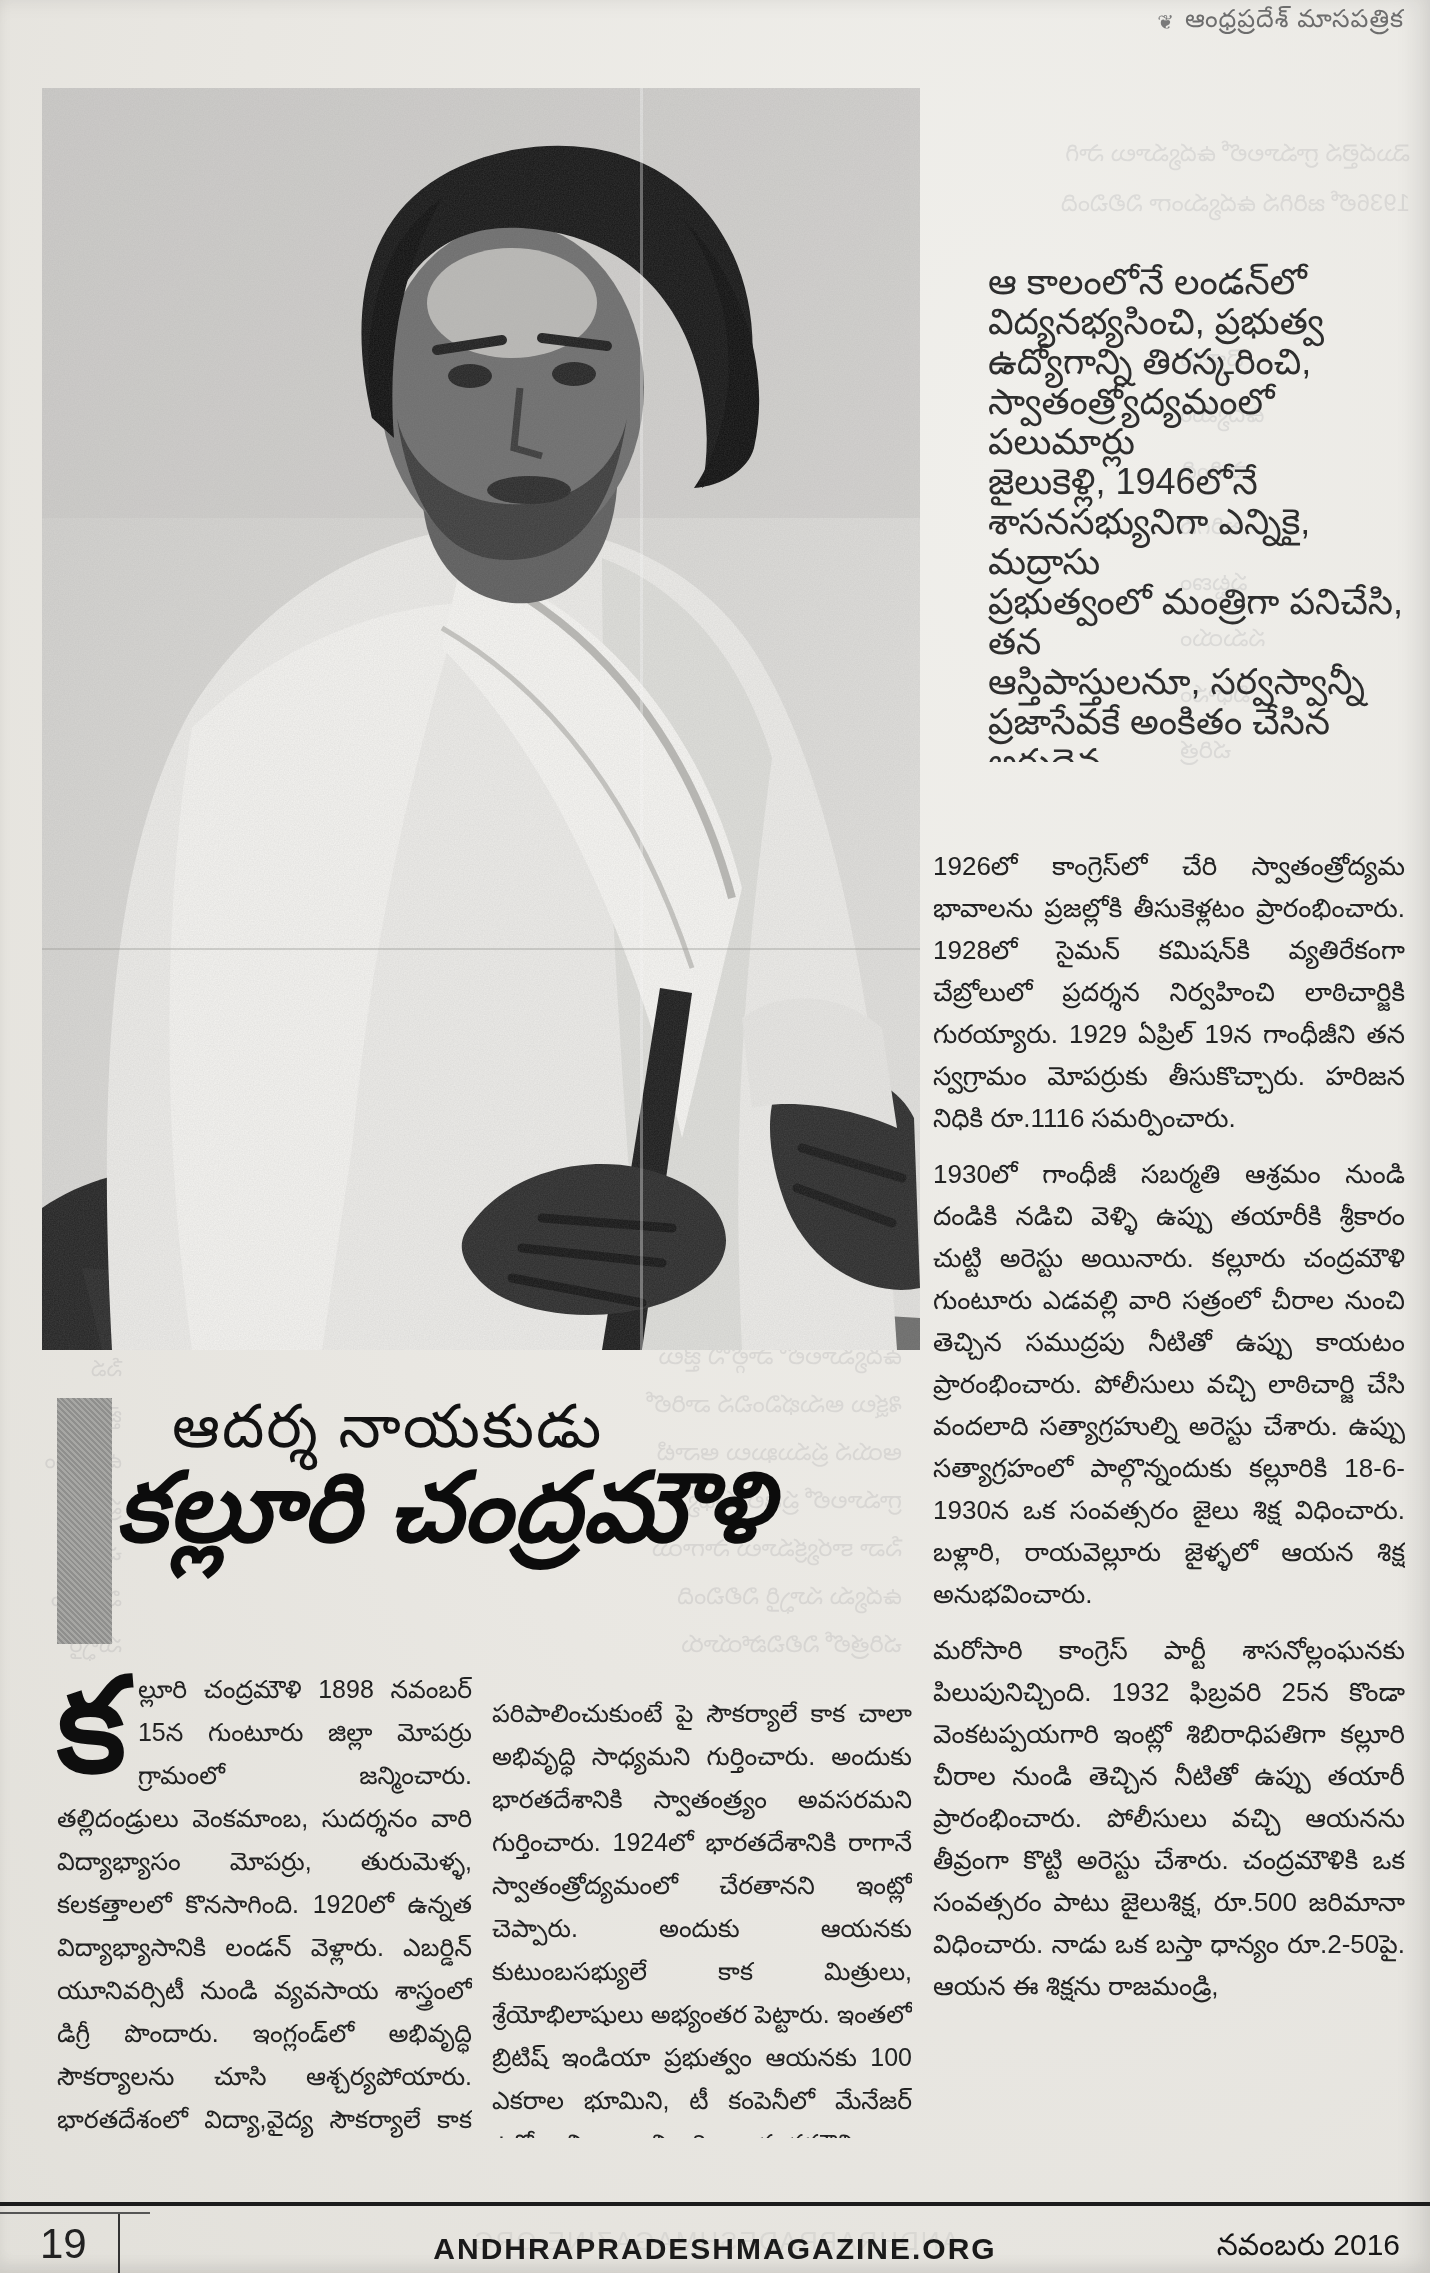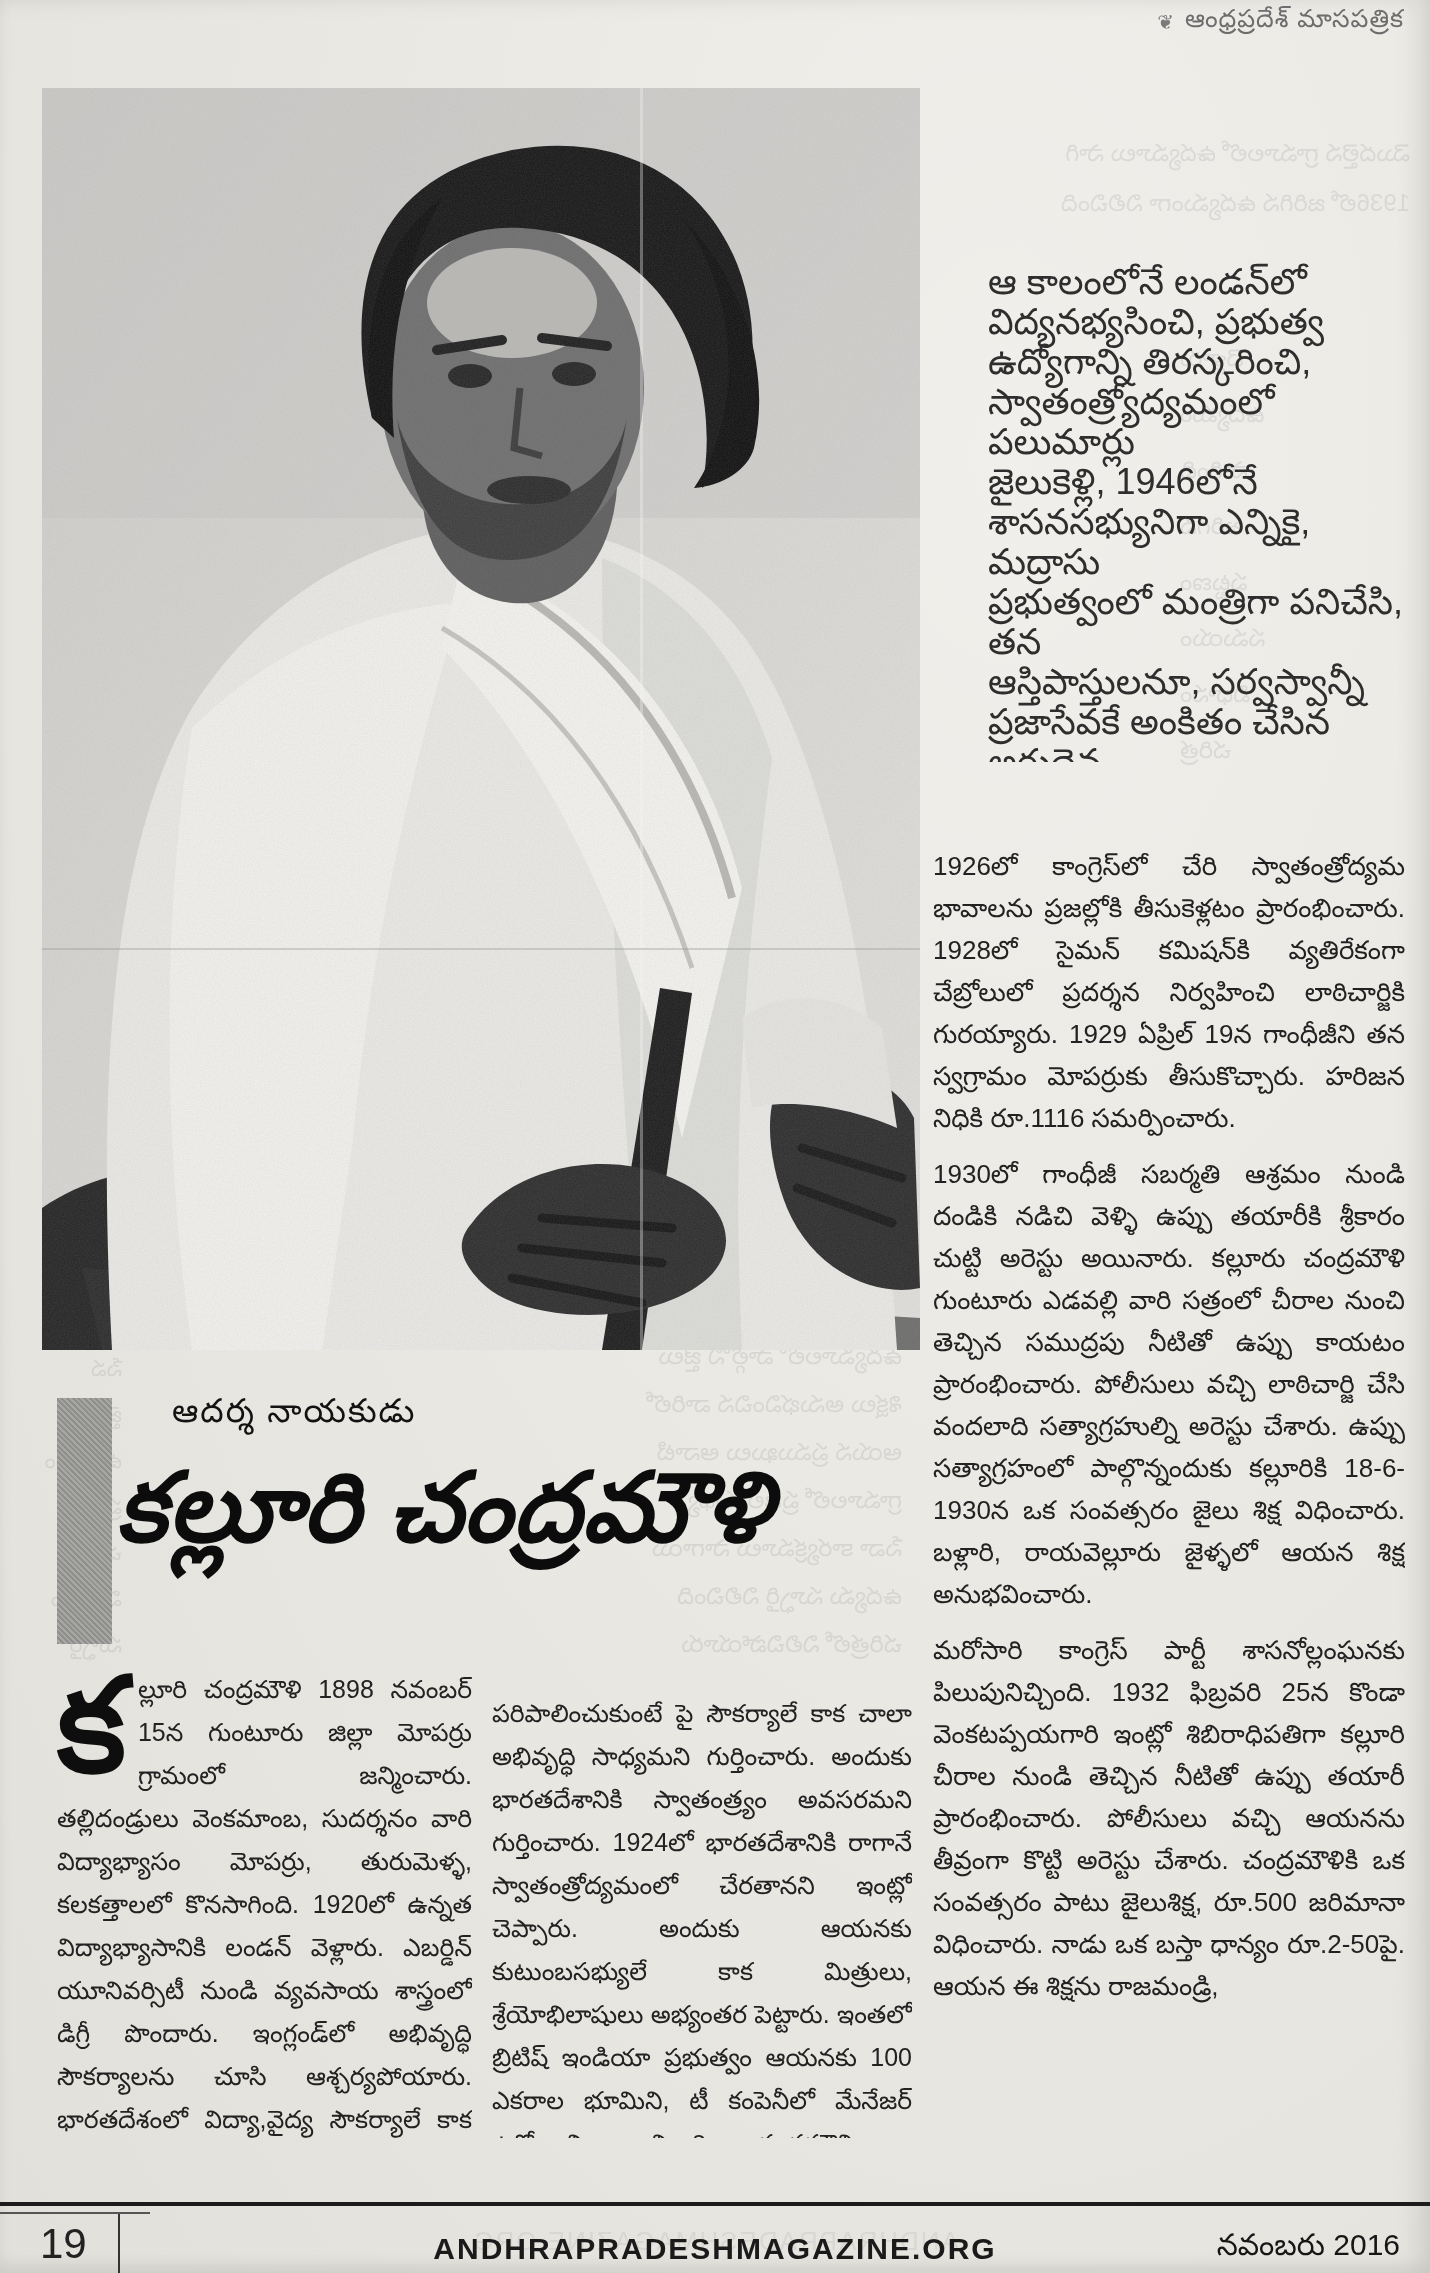--- a/index.html
+++ b/index.html
@@ -42,21 +42,21 @@
     overflow:hidden;
   }
   .right-col p{margin:0 0 14px 0;}
   
   .kicker-bar{
     position:absolute;left:57px;top:1398px;width:55px;height:246px;
     background:repeating-linear-gradient(45deg,#8f8f8d 0 2px,#a7a7a4 2px 4px);
   }
   .kicker{
     position:absolute;left:172px;top:1392px;
-    font-size:33px;color:#121212;letter-spacing:2px;
+    font-size:60px;color:#121212;letter-spacing:2px;
   }
   .main-title{
     position:absolute;left:116px;top:1452px;width:900px;
     font-size:97px;font-weight:700;color:#0c0c0c;letter-spacing:1px;
     white-space:nowrap;
     font-style:italic;
   }
   
   .left-col{
     position:absolute;left:57px;top:1668px;width:415px;height:470px;

